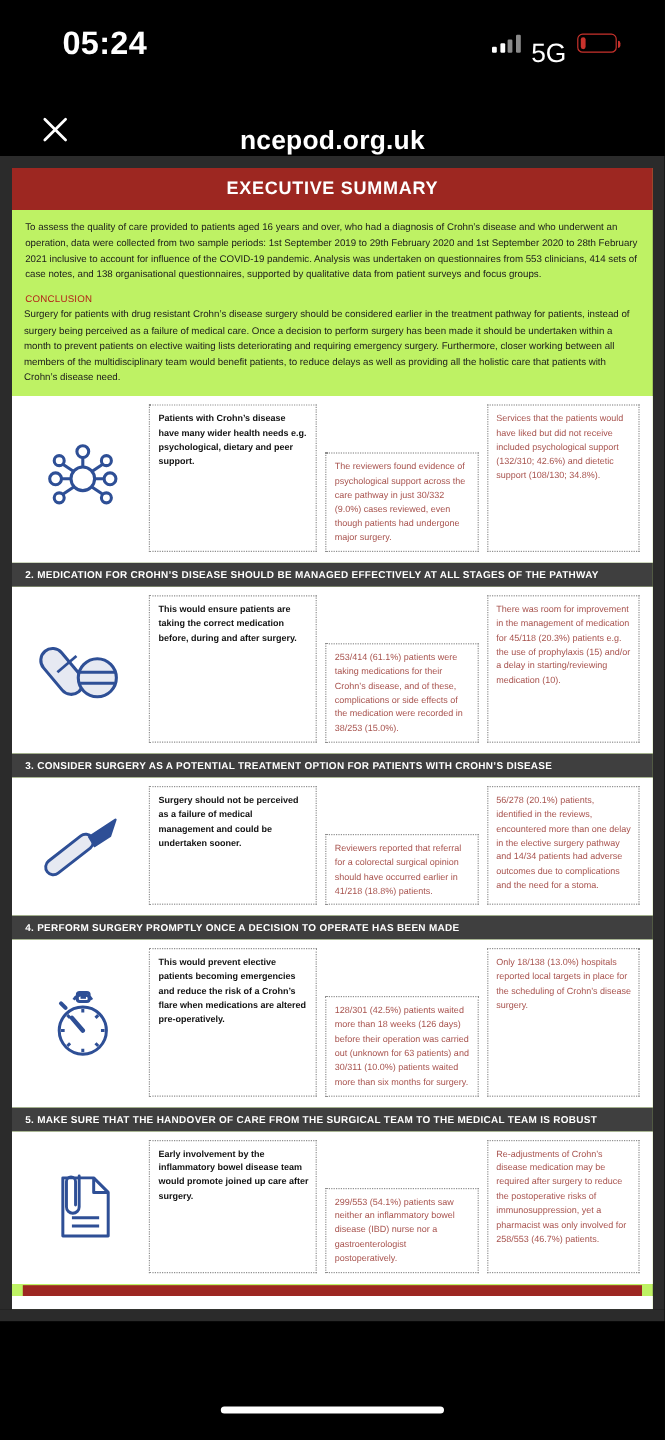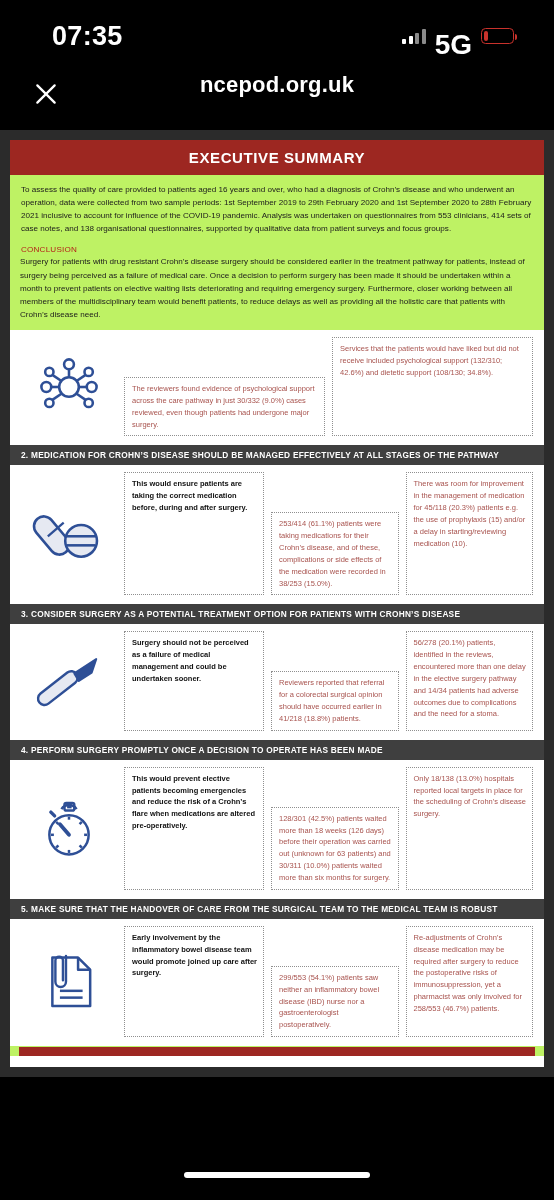--- a/index.html
+++ b/index.html
@@ -16,29 +16,29 @@
     justify-content:space-between; padding:0 40px 0 52px; color:#fff;
   }
   .sb-time{ font-size:27px; font-weight:700; letter-spacing:.3px; }
   .sb-right{ display:flex; align-items:center; gap:9px; }
   .sig{ display:flex; align-items:flex-end; gap:2.5px; height:15px; }
   .sig i{ display:block; width:4px; background:#fff; border-radius:1px; }
   .sig i:nth-child(1){ height:5px; }
   .sig i:nth-child(2){ height:8px; }
   .sig i:nth-child(3){ height:11px; background:#8a8a8a; }
   .sig i:nth-child(4){ height:15px; background:#8a8a8a; }
-  .sb-net{ font-size:28px; font-weight:700;margin-top:18px; }
+  .sb-net{ font-size:22px; font-weight:400;margin-top:18px; }
   .batt{ position:relative; width:33px; height:16px; border:1.6px solid #c9322c;
          border-radius:4.5px; display:flex; align-items:center; padding:1.6px; }
   .batt::after{ content:""; position:absolute; right:-4px; top:4.5px; width:2.5px;
                 height:6px; background:#c9322c; border-radius:0 2px 2px 0; }
   .batt i{ display:block; height:100%; width:16%; background:#c9322c; border-radius:2px; }
 
   
-  .browserbar{ height:58px; display:flex; align-items:flex-start; position:relative; }
+  .browserbar{ height:58px; display:flex; align-items:flex-end; position:relative; }
   .close-btn{ position:absolute; left:24px; width:44px; height:44px;
               display:flex; align-items:center; justify-content:center; cursor:pointer; }
   .close-btn svg{ width:26px; height:26px; }
   .site-title{ flex:1; text-align:center; color:#fff; font-size:22px; font-weight:700;
                letter-spacing:.2px; }
 
   
   .docarea{ background:#2b2b2b; padding:10px 10px 0 10px; }
   .doc{ background:#bef264; width:534px; }
 
@@ -74,21 +74,21 @@
 
   .home-indicator{ position:absolute; left:50%; transform:translateX(-50%);
                    bottom:22px; width:186px; height:6px; background:#fff; border-radius:3px; }
 </style>
 </head>
 <body>
 
 <div class="phone">
 
   <div class="statusbar">
-    <div class="sb-time">07:35</div>
+    <div class="sb-time">05:24</div>
     <div class="sb-right">
       <span class="sig">
           <i></i>
           <i></i>
           <i></i>
           <i></i>
         </span>
       <span class="sb-net">5G</span>
       <span class="batt">
           <i></i>
@@ -127,20 +127,21 @@
             <circle cx="24" cy="21" r="5.5"></circle>
               <line x1="28" y1="25" x2="40" y2="33"></line>
             <circle cx="76" cy="21" r="5.5"></circle>
               <line x1="72" y1="25" x2="60" y2="33"></line>
             <circle cx="24" cy="62" r="5.5"></circle>
               <line x1="28" y1="58" x2="40" y2="50"></line>
             <circle cx="76" cy="62" r="5.5"></circle>
               <line x1="72" y1="58" x2="60" y2="50"></line>
           </svg>
         </div>
+        <div class="box b1">Patients with Crohn’s disease have many wider health needs e.g. psychological, dietary and peer support.</div>
         <div class="box b2">The reviewers found evidence of psychological support across the care pathway in just 30/332 (9.0%) cases reviewed, even though patients had undergone major surgery.</div>
         <div class="box b3">Services that the patients would have liked but did not receive included psychological support (132/310; 42.6%) and dietetic support (108/130; 34.8%).</div>
       </div>
 
       <div class="sec-head">2. MEDICATION FOR CROHN’S DISEASE SHOULD BE MANAGED EFFECTIVELY AT ALL STAGES OF THE PATHWAY</div>
       <div class="sec-body">
         <div class="icon-cell">
           <svg viewBox="0 0 100 82" fill="none" stroke="#2e4f96" stroke-width="3.4">
             <rect x="14" y="14" width="26" height="58" rx="13" transform="rotate(-40 27 43)" fill="#e6e9f2"></rect>
             <line x1="22" y1="44" x2="43" y2="26" stroke-width="3"></line>

